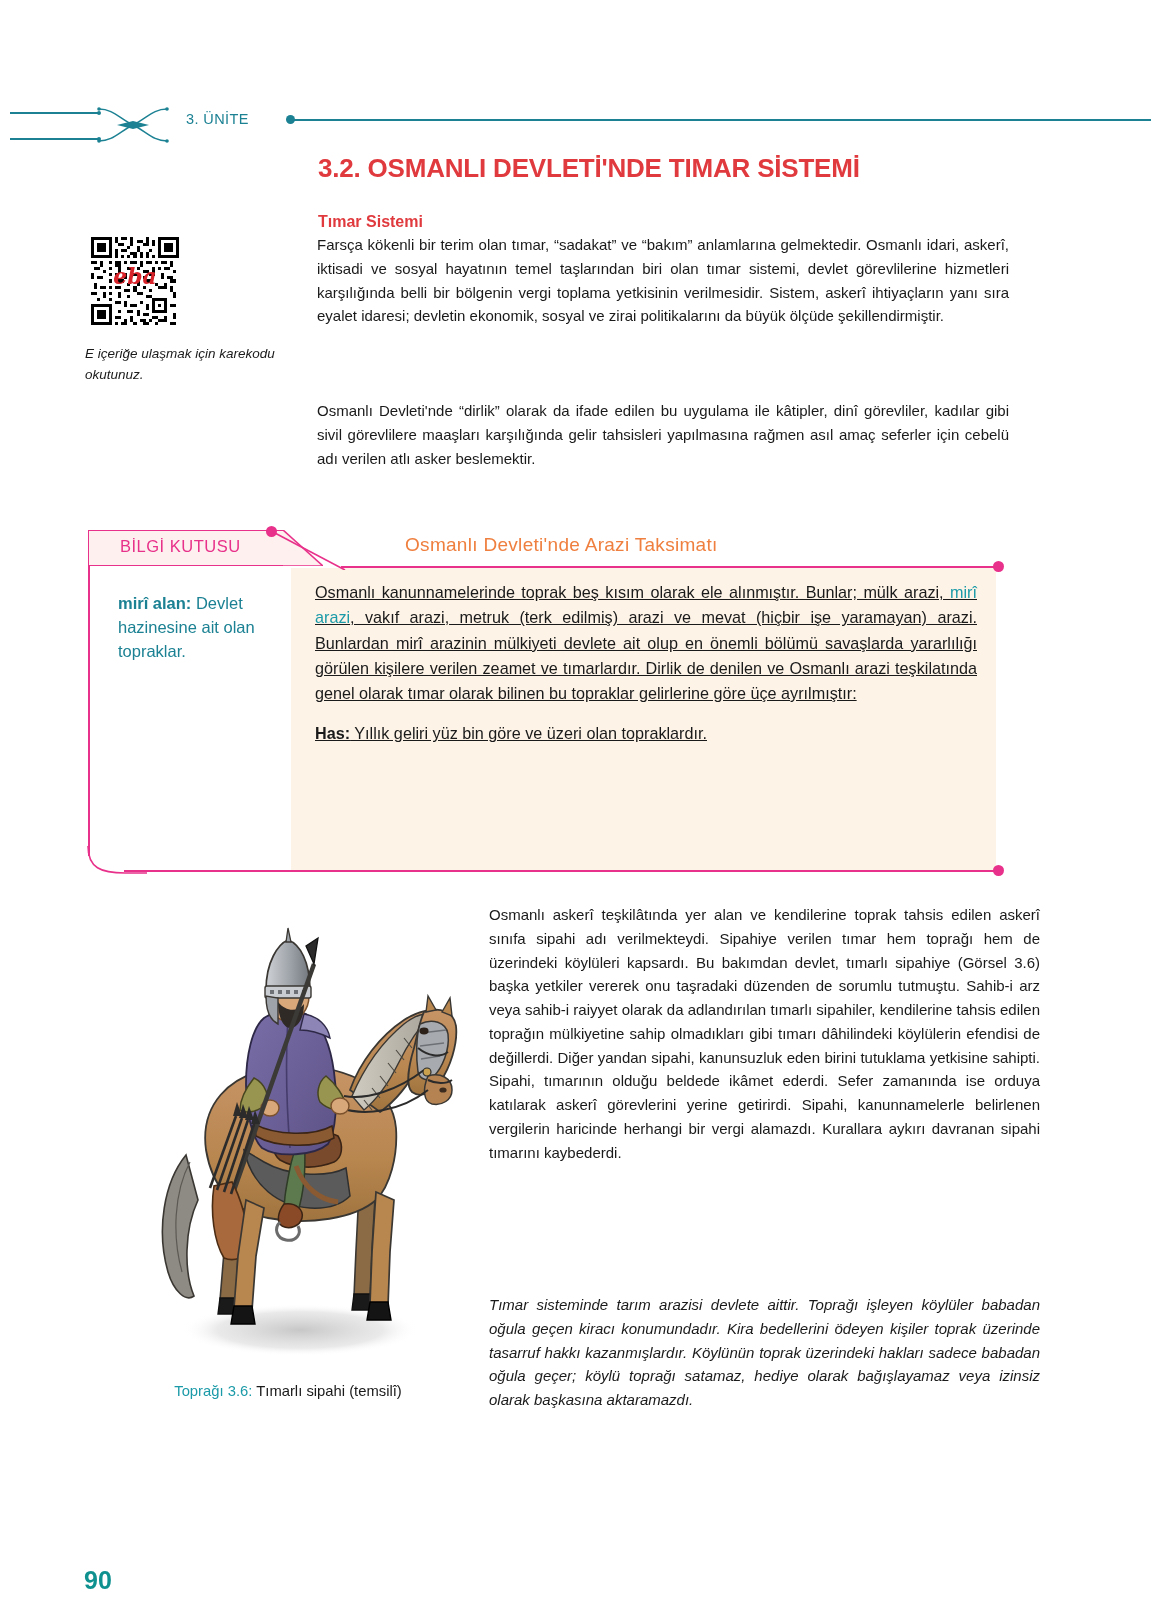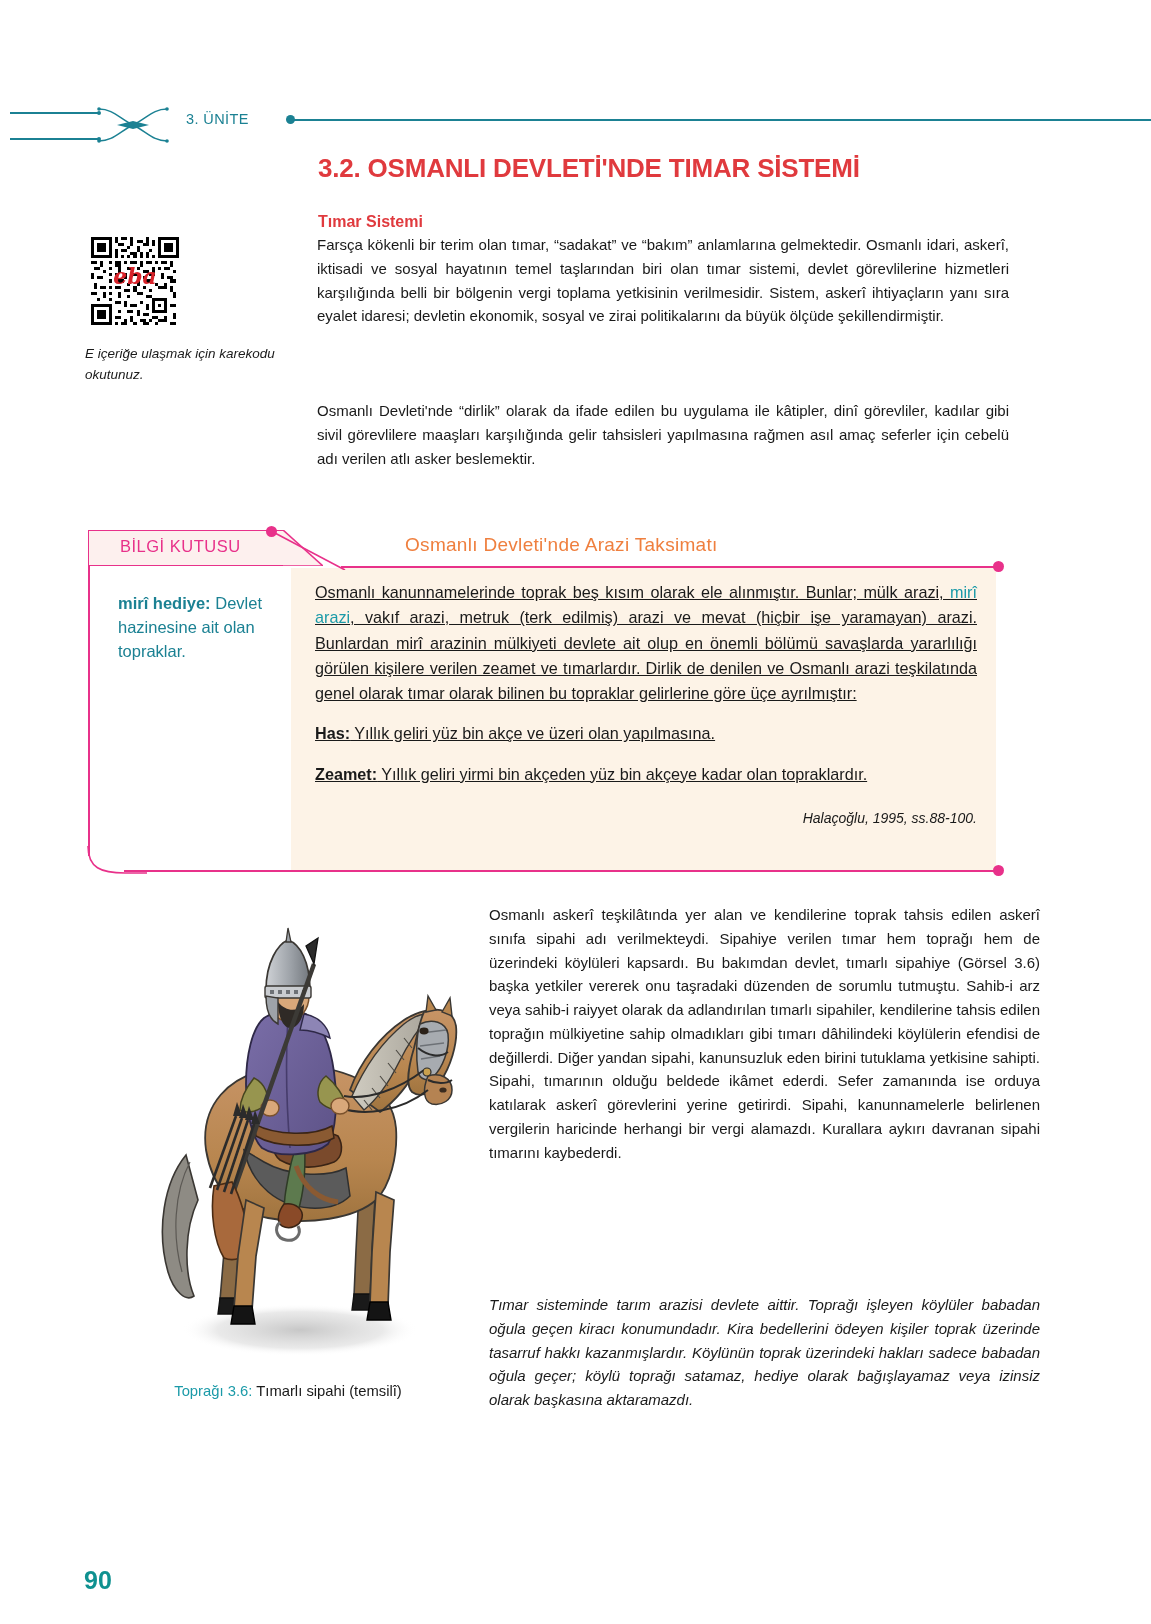--- a/index.html
+++ b/index.html
@@ -520,30 +520,28 @@
   <div class="ib-head-dot"></div>
 
   <div class="ib-left-rail"></div>
   <svg class="ib-left-curve" viewBox="0 0 60 36">
     <path d="M1 0 C1 22 14 27 38 27 L60 27" fill="none" stroke="#e8318a" stroke-width="1.6"></path>
   </svg>
   <div class="ib-bottom-rule"></div>
   <div class="ib-bottom-dot"></div>
 
   <div class="ib-def">
-    <b>mirî hediye:</b><span> Devlet hazinesine ait olan topraklar.</span>
+    <b>mirî alan:</b><span> Devlet hazinesine ait olan topraklar.</span>
   </div>
 
   <div class="ib-content">
     <p class="ib-para"><span>Osmanlı kanunnamelerinde toprak beş kısım olarak ele alınmıştır. Bunlar; mülk arazi, </span><span class="hl">mirî arazi</span><span>, vakıf arazi, metruk (terk edilmiş) arazi ve mevat (hiçbir işe yaramayan) arazi. Bunlardan mirî arazinin mülkiyeti devlete ait olup en önemli bölümü savaşlarda yararlılığı görülen kişilere verilen zeamet ve tımarlardır. Dirlik de denilen ve Osmanlı arazi teşkilatında genel olarak tımar olarak bilinen bu topraklar gelirlerine göre üçe ayrılmıştır:</span></p>
-    <p class="ib-para"><span class="ib-term">Has:</span><span> Yıllık geliri yüz bin akçe ve üzeri olan yapılmasına.</span></p>
-    <p class="ib-para"><span class="ib-term">Zeamet:</span><span> Yıllık geliri yirmi bin akçeden yüz bin akçeye kadar olan topraklardır.</span></p>
+    <p class="ib-para"><span class="ib-term">Has:</span><span> Yıllık geliri yüz bin göre ve üzeri olan topraklardır.</span></p>
   </div>
 
-  <div class="ib-cite">Halaçoğlu, 1995, ss.88-100.</div>
 </div>
 
 <div class="illus-wrap">
   <svg class="illus-svg" viewBox="0 0 330 470">
     <defs>
       <linearGradient id="horseBody" x1="0" y1="0" x2="0" y2="1">
         <stop offset="0%" stop-color="#c79466"></stop>
         <stop offset="60%" stop-color="#b8864f"></stop>
         <stop offset="100%" stop-color="#a0743f"></stop>
       </linearGradient>

